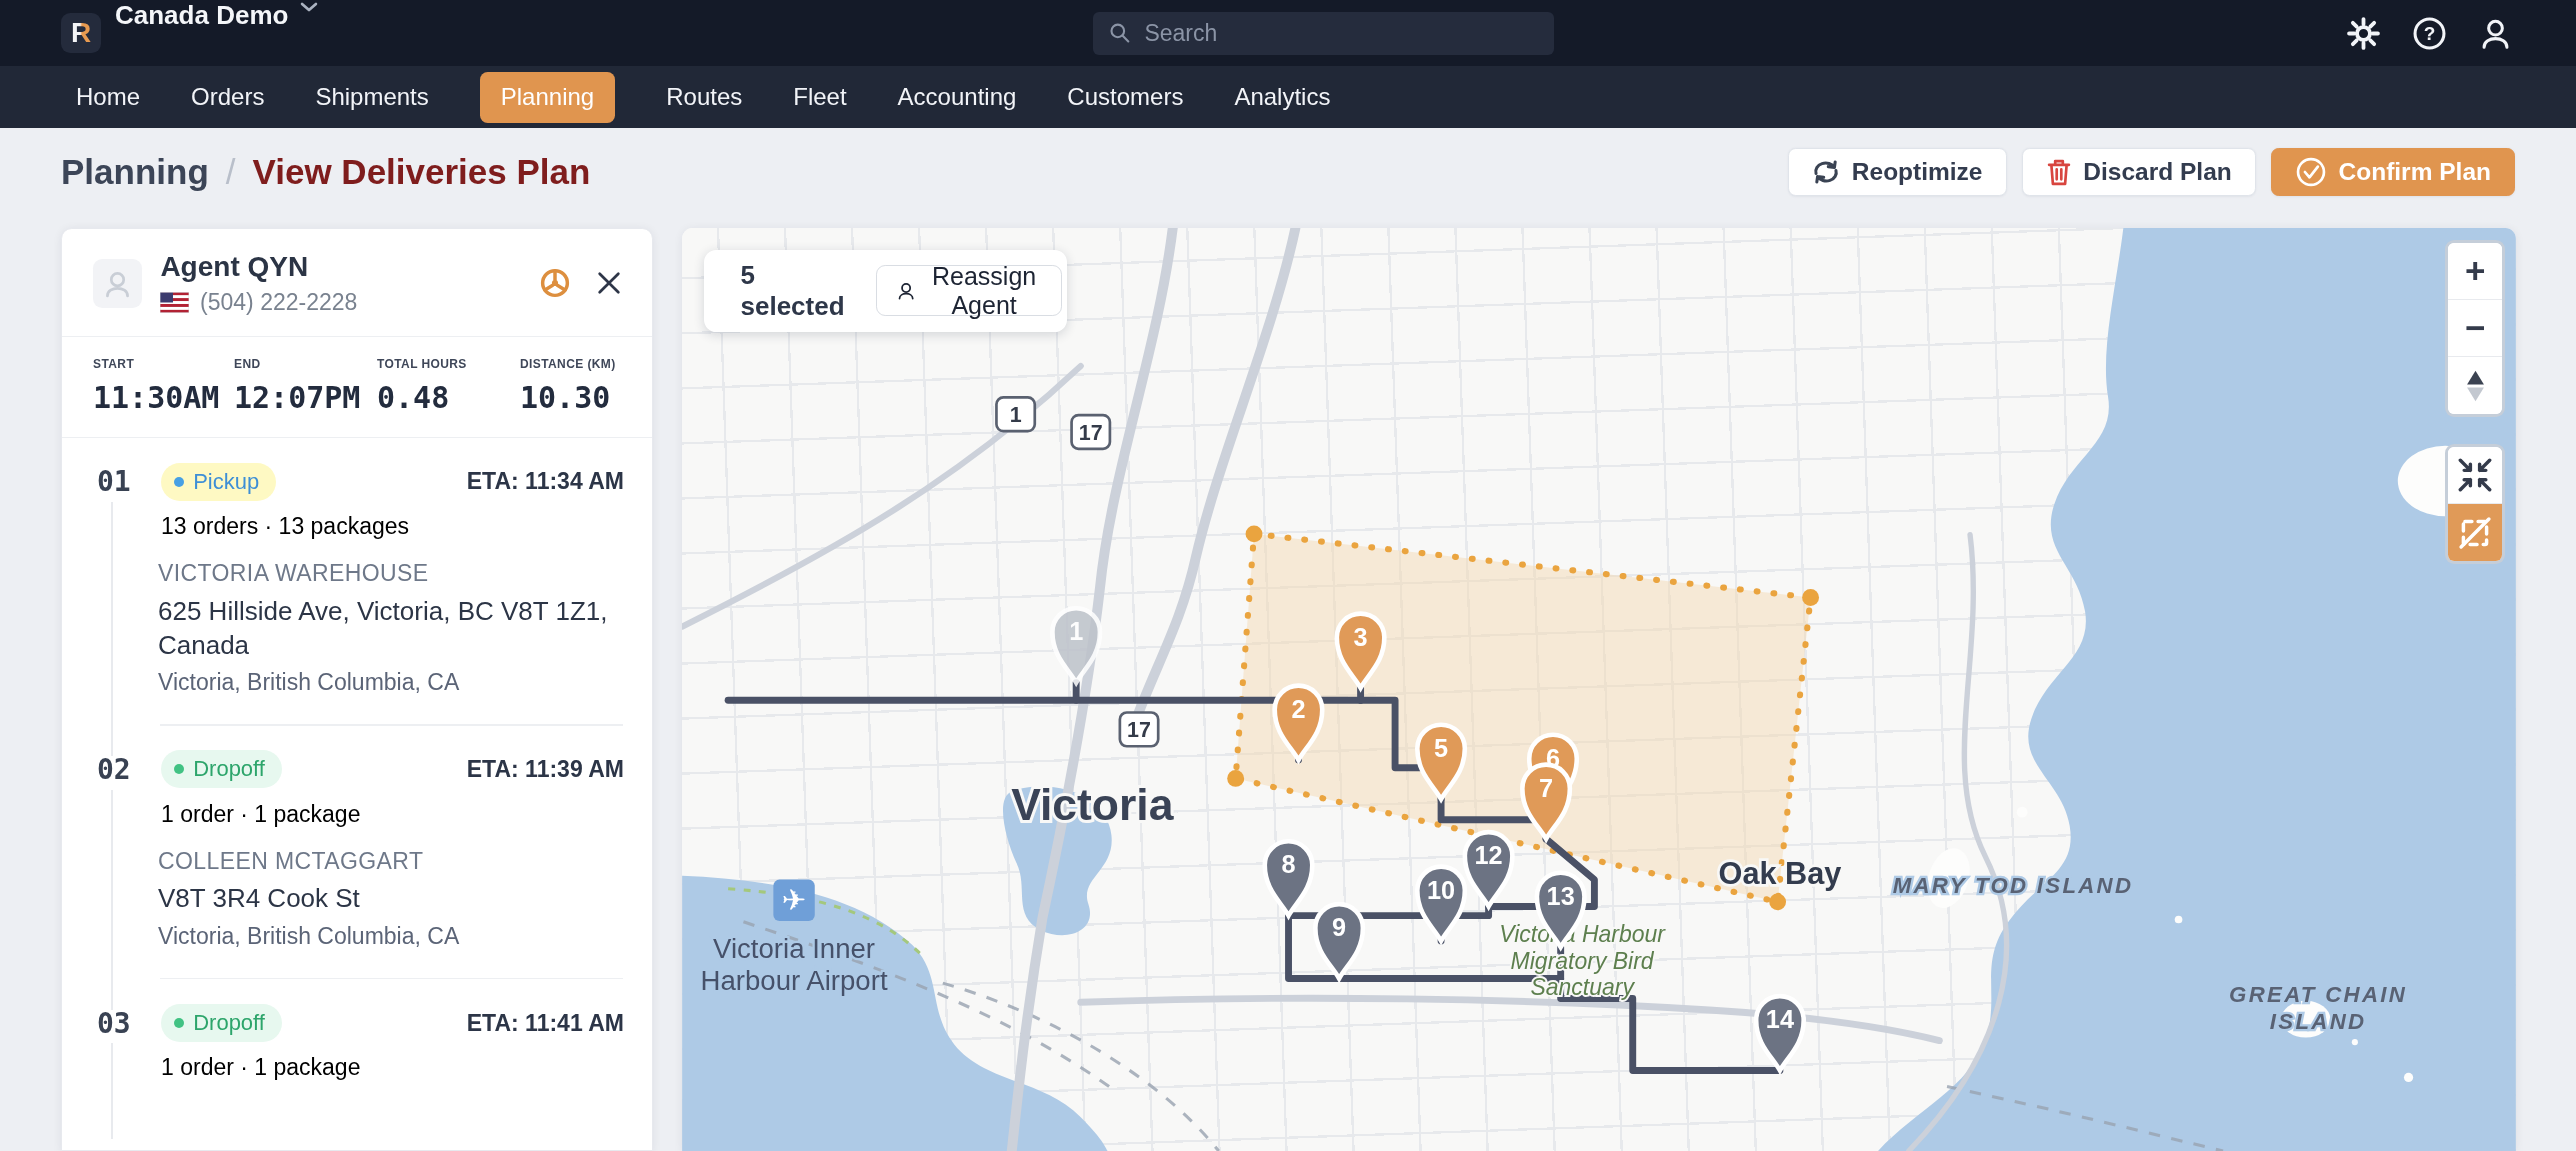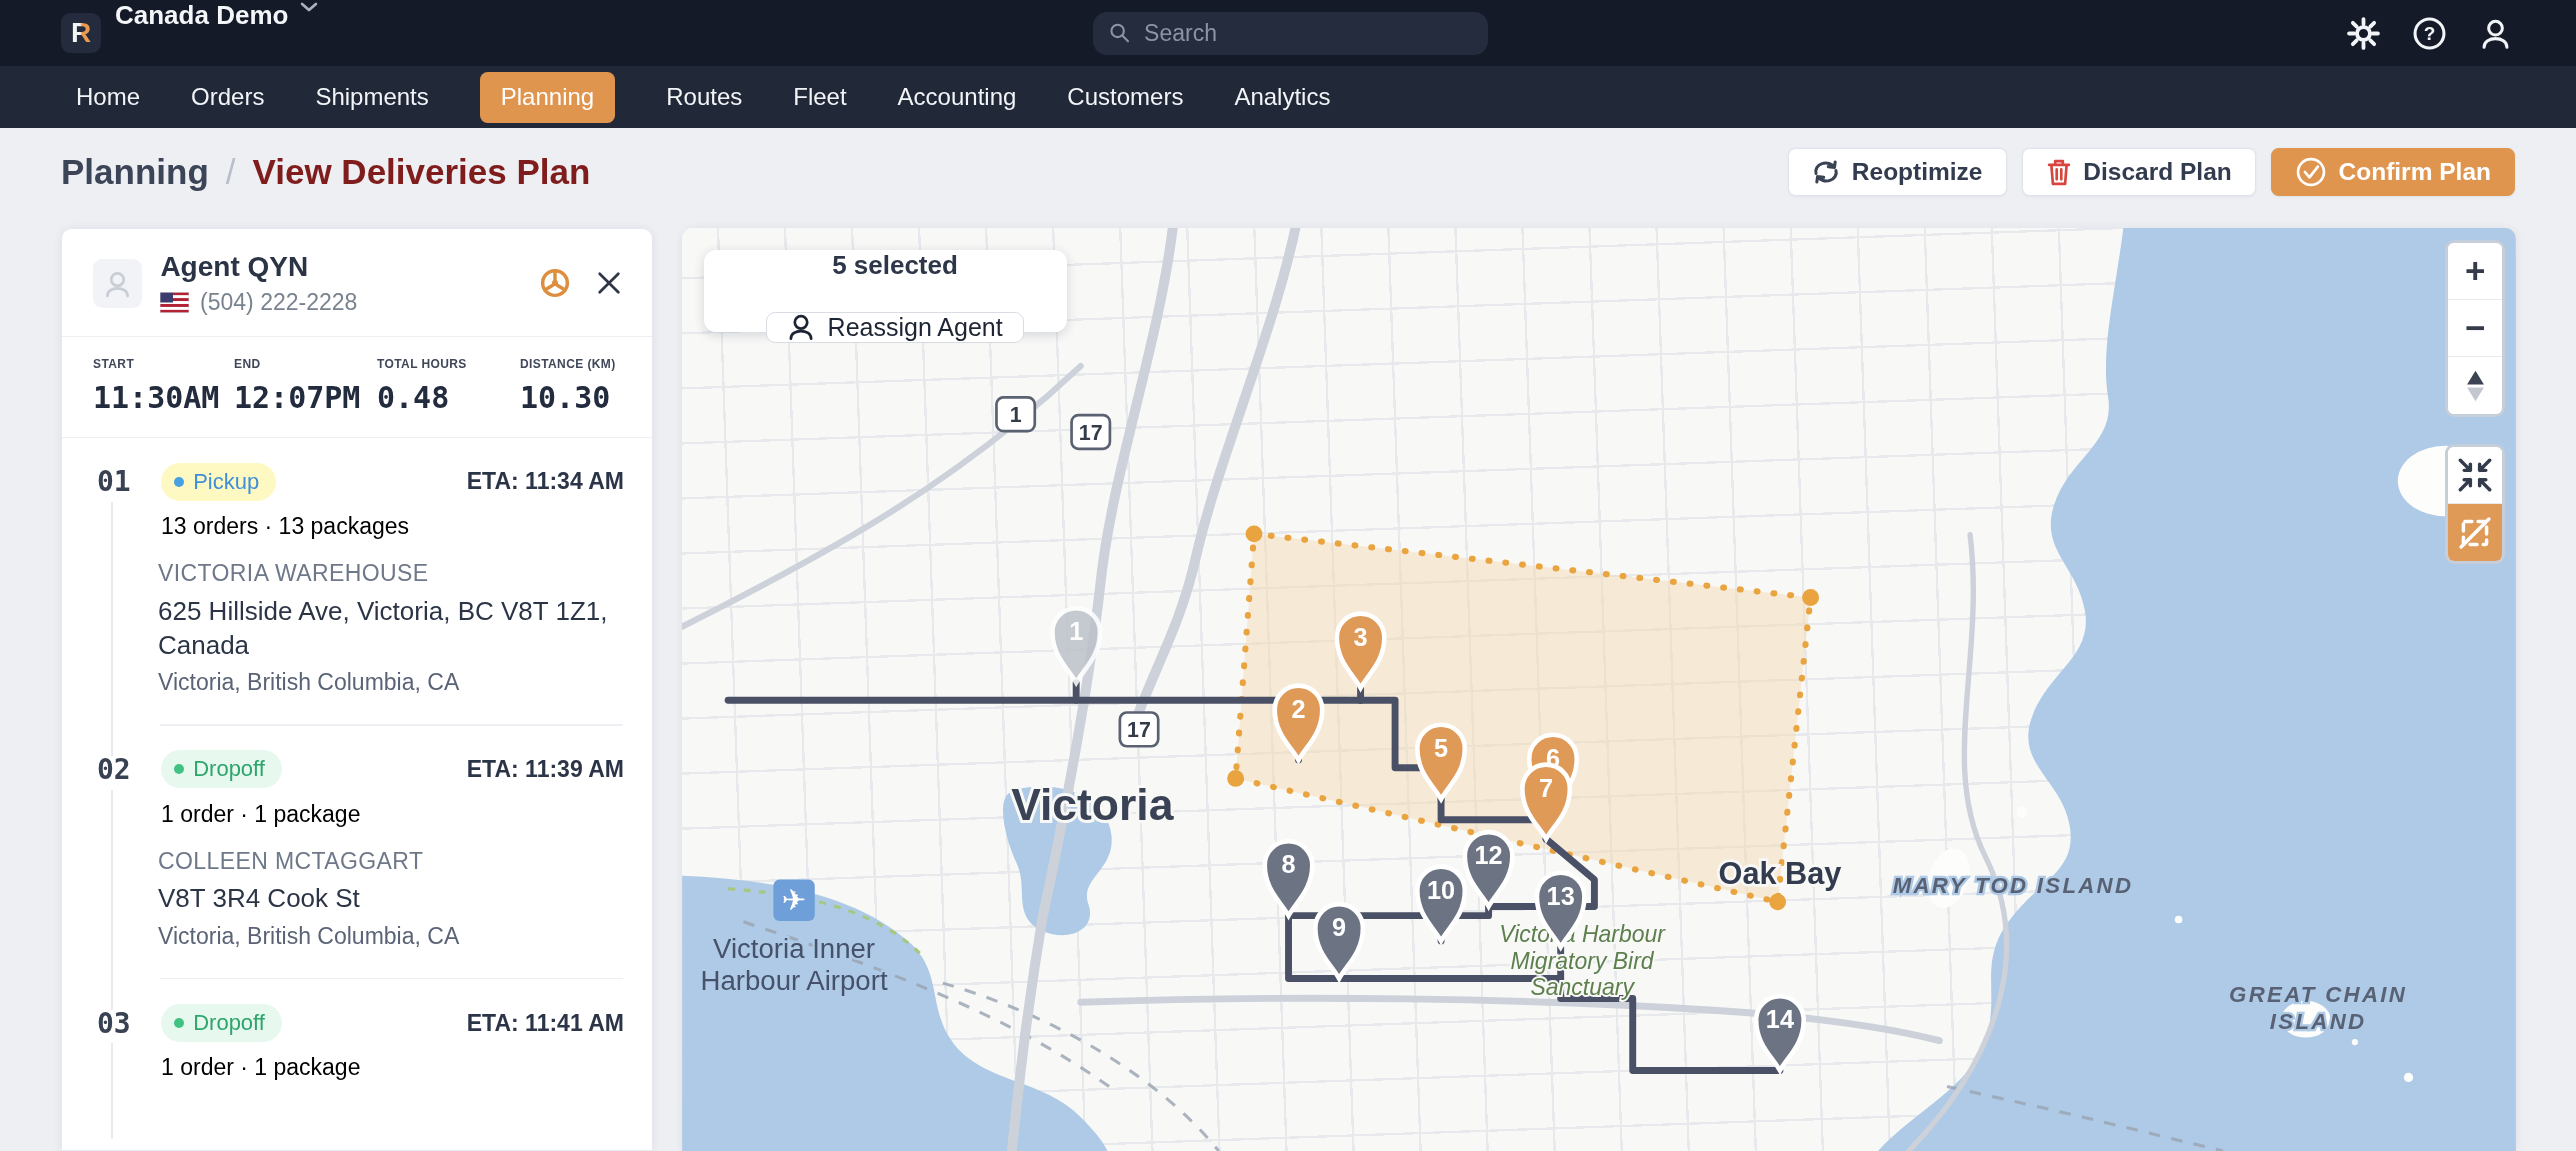--- a/index.html
+++ b/index.html
@@ -4,21 +4,21 @@
 <style>
   * { box-sizing: border-box; margin: 0; padding: 0; }
   body { font-family: "Liberation Sans", sans-serif; }
   .page { position: relative; width: 2576px; height: 1152px; overflow: hidden; background: #edeff3; }
 
   
   .topbar { position: absolute; left:0; top:0; width:100%; height:66px; background:#141a28; display:flex; align-items:center; }
   .logo { position:absolute; left:61px; top:13px; width:40px; height:40px; border-radius:9.2px; background:#242b3c; display:flex; align-items:center; justify-content:center; }
   .logo span { font-size:28px; font-weight:bold; background:linear-gradient(90deg,#f4f5f7 45%,#e79a50 55%); -webkit-background-clip:text; background-clip:text; color:transparent; }
   .brand { position:absolute; left:115px; top:0; height:66px; display:flex; gap:10.7px; color:#f4f6f9; font-size:26px; font-weight:600; cursor:pointer; }
-  .search { position:absolute; left:1093px; top:11.5px; width:395px; height:43px; background:#252c3d; border-radius:14px; display:flex; align-items:center; padding:0 15.3px; gap:12.3px; }
+  .search { position:absolute; left:1093px; top:11.5px; width:461px; height:43px; background:#252c3d; border-radius:6px; display:flex; align-items:center; padding:0 15.3px; gap:12.3px; }
   .search input { background:transparent; border:none; outline:none; color:#aeb6c4; font-size:23px; width:100%; font-family:"Liberation Sans",sans-serif; }
   .search input::placeholder { color:#8b94a6; }
   .top-icons { position:absolute; right:61px; top:0; height:66px; display:flex; align-items:center; gap:26px; }
   .tico { width:40px; height:40px; display:flex; align-items:center; justify-content:center; cursor:pointer; }
 
   
   .navbar { position:absolute; left:0; top:66px; width:100%; height:62px; background:#212837; display:flex; align-items:center; gap:51px; padding-left:76px; }
   .nav-item { color:#f2f4f8; font-size:24px; cursor:pointer; }
   .nav-item.active { background:#e0954f; color:#fff; padding:11.5px 21px; border-radius:7.7px; }
 
@@ -80,21 +80,21 @@
   .sel-dot { fill:#eaa43f; }
   .shield { fill:#fff; stroke:#5a6170; stroke-width:3.5; }
   .shield-t { font-size:28px; font-weight:bold; fill:#343b49; text-anchor:middle; font-family:"Liberation Sans",sans-serif; }
   .pin path { stroke:#fff; stroke-width:6; }
   .pin.selected path { fill:#e09a58; }
   .pin.pending path { fill:#6c7383; }
   .pin.muted path { fill:#bdc2ca; }
   .pin.muted { opacity:.85; }
   .pin-t { fill:#fff; font-size:33px; font-weight:bold; text-anchor:middle; font-family:"Liberation Sans",sans-serif; }
 
-  .sel-toolbar { position:absolute; left:21.5px; top:21.5px; width:363px; height:82px; background:#fff; border-radius:12.3px; box-shadow:0 2.3px 10.7px rgba(25,35,60,.16); display:flex; align-items:center; padding:0 17px 0 37px; gap:31px;flex-direction:column; }
+  .sel-toolbar { position:absolute; left:21.5px; top:21.5px; width:363px; height:82px; background:#fff; border-radius:12.3px; box-shadow:0 2.3px 10.7px rgba(25,35,60,.16); display:flex; align-items:center; padding:0 17px 0 37px; gap:31px; }
   .sel-count { font-size:26px; font-weight:600; color:#2e3749; }
   .reassign-btn { height:51px; display:flex; align-items:center; gap:12.3px; padding:0 20px; border-radius:9.2px; border:1.5px solid #d9dde3; background:#fff; font-size:25px; color:#1d2433; cursor:pointer; }
 
   .map-ctrl { position:absolute; right:10.7px; width:60px; background:#fff; border-radius:9.2px; border:3.1px solid rgba(150,165,185,.55); overflow:hidden; }
   .map-ctrl .cbtn { height:57px; display:flex; align-items:center; justify-content:center; cursor:pointer; background:#fff; border-bottom:1.5px solid #e8eaee; font-size:35px; font-weight:bold; color:#343b4b; }
   .map-ctrl .cbtn:last-child { border-bottom:none; }
   .map-ctrl .cbtn.orange { background:#e09a58; }
   .ctrl-zoom { top:12.3px; }
   .ctrl-tools { top:216px; }
 </style>

